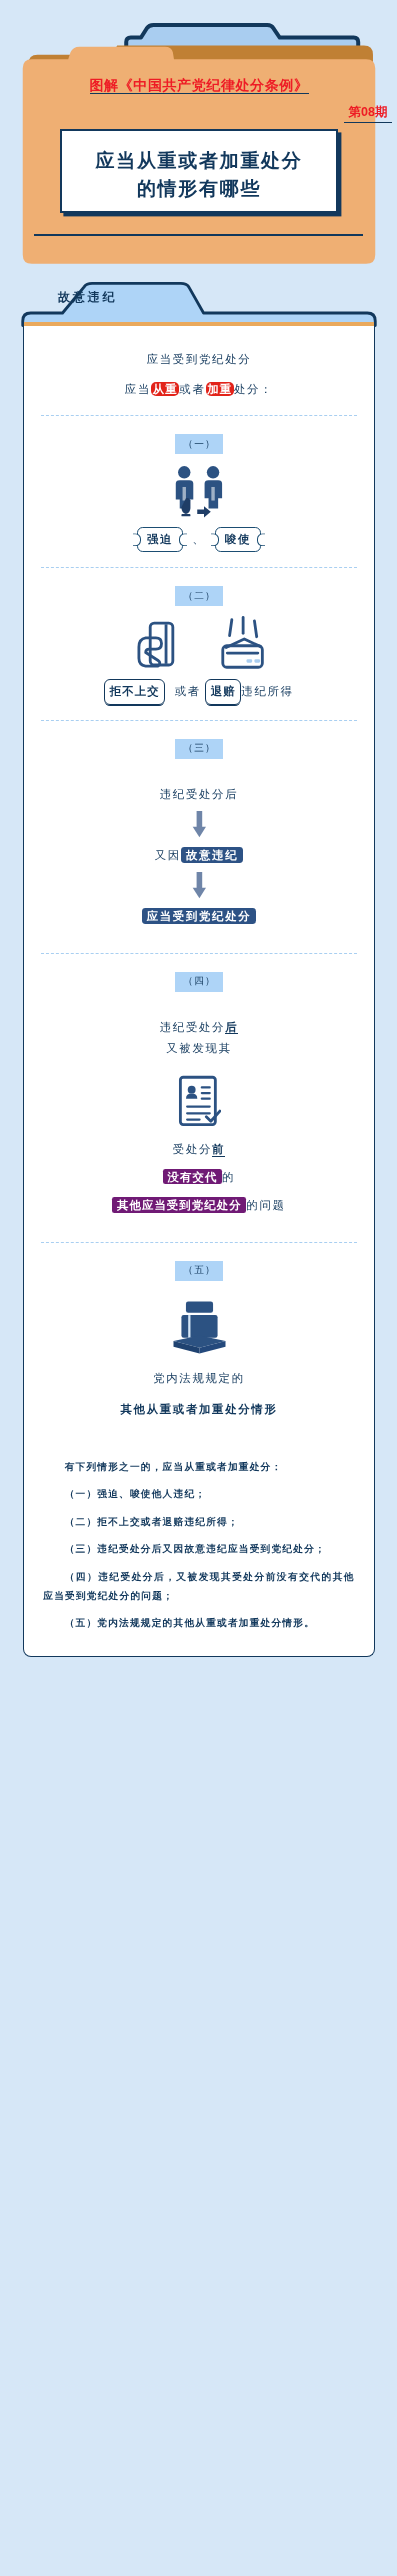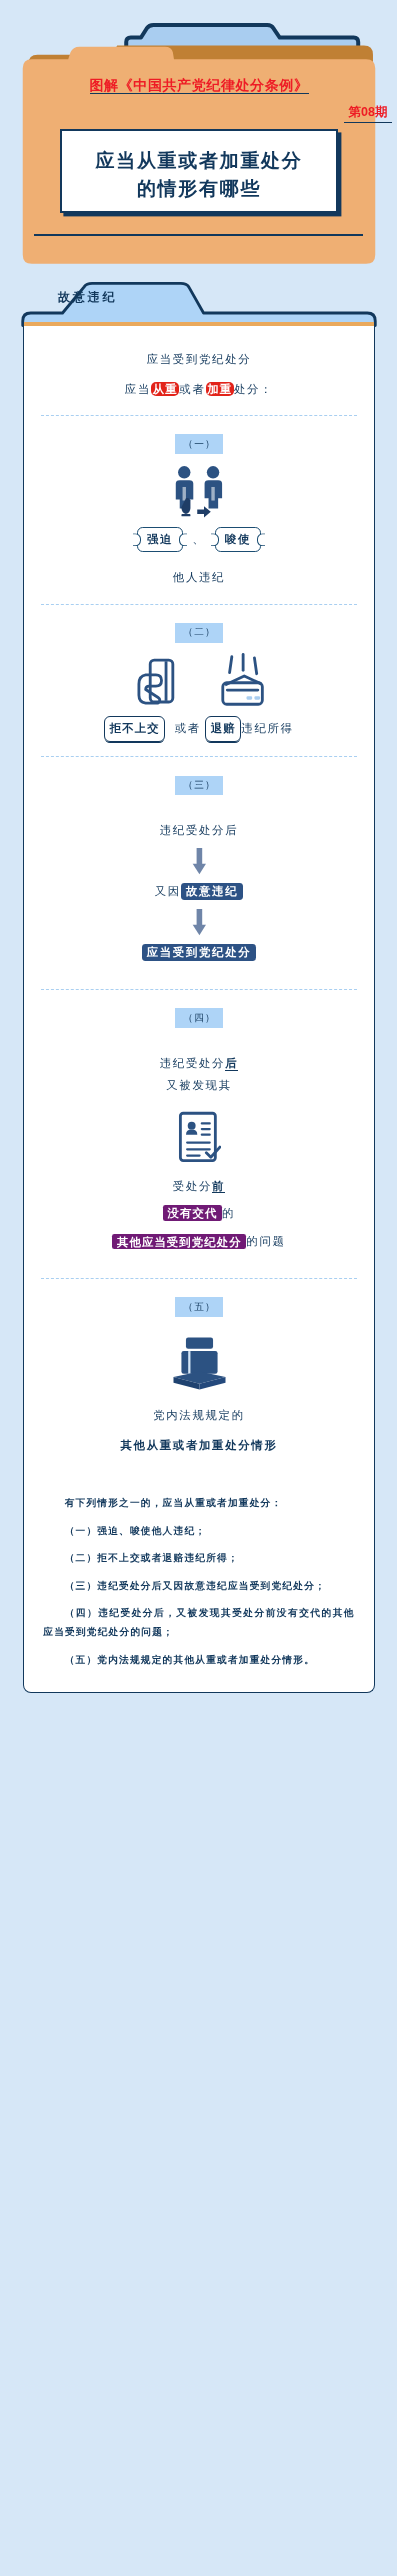--- a/index.html
+++ b/index.html
@@ -211,21 +211,20 @@
         <path d="M50 80 L62 80 L62 74 L74 84 L62 94 L62 88 L50 88 Z" fill="#1f3d66"></path>
       </svg>
     </div>
 
     <div style="margin-top:3.4px;">
       <span class="ticket">强迫</span>
       <span class="plain-lg">、</span>
       <span class="ticket">唆使</span>
     </div>
 
-    <div class="plain-lg" style="margin-top:14.8px;">他人违纪</div>
   </div>
 
   <div class="dash-sep"></div>
 
   <div class="sec">
     <span class="num-badge">（二）</span>
 
     <div class="icon-row">
       <svg width="52" height="55" viewBox="0 0 92 96">
         <rect x="34" y="12" width="40" height="74" rx="7" fill="none" stroke="#2c5282" stroke-width="5"></rect>

